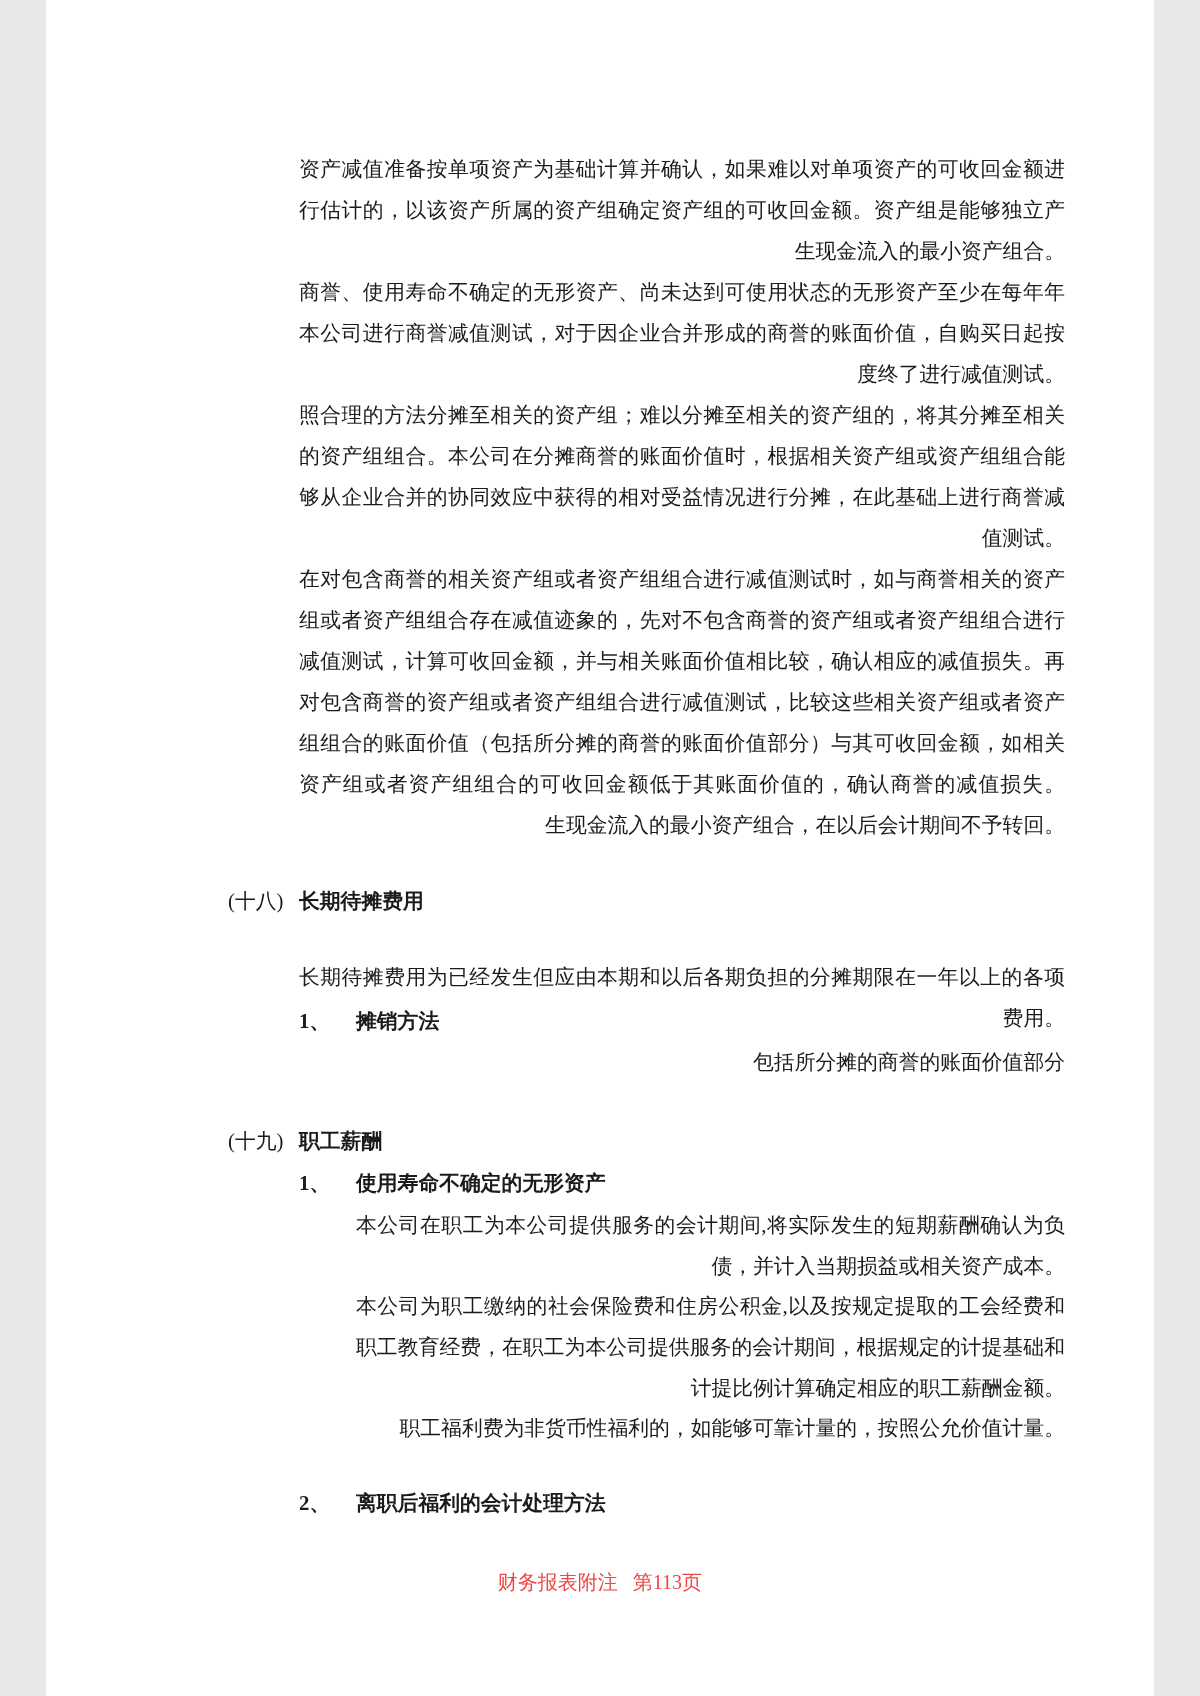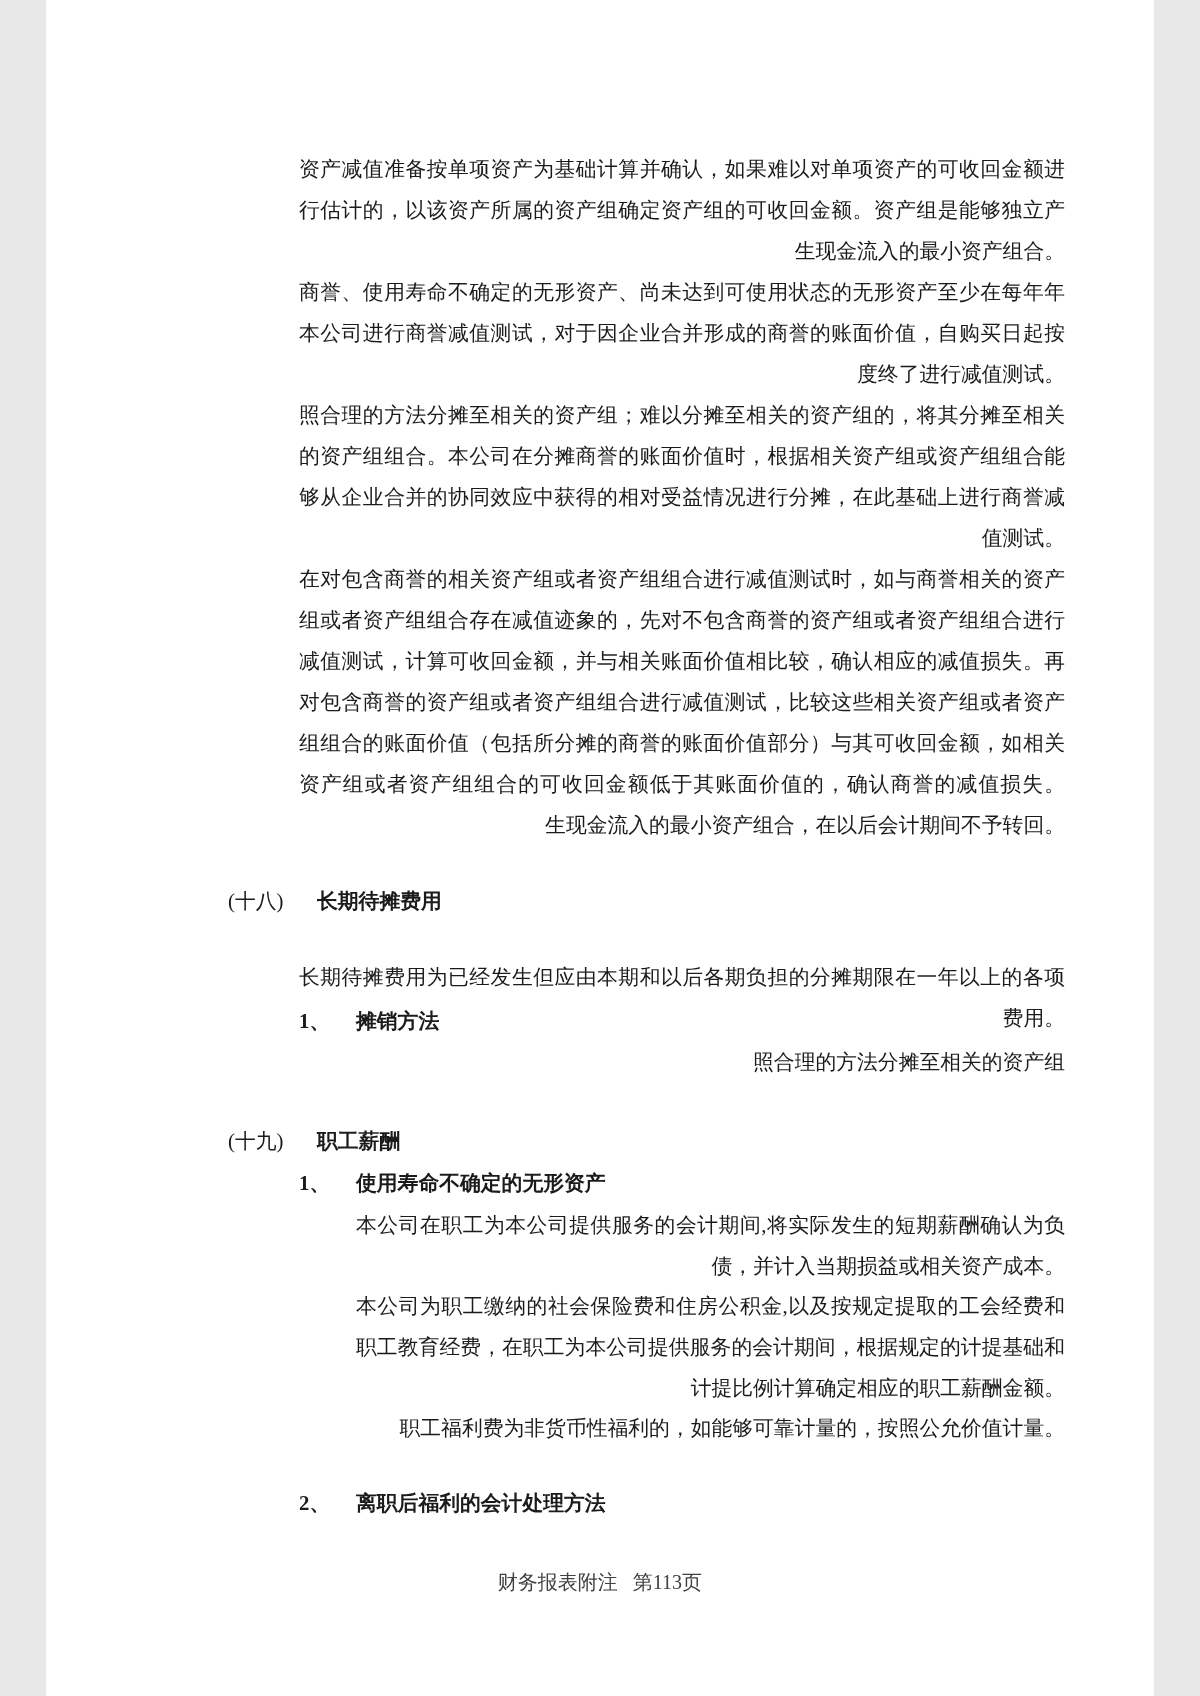--- a/index.html
+++ b/index.html
@@ -27,34 +27,34 @@
   
   .f{text-align:justify;text-align-last:justify;}
   
   .l{text-align:right;}
   .sec-head{
     position:absolute;left:182px;
     font-size:20.8px;line-height:41px;
     white-space:nowrap;
   }
   .sec-label{display:inline-block;width:71px;font-weight:400;}
-  .sec-title{font-weight:700;margin-left:18px;}
+  .sec-title{font-weight:700;}
   .item-row{
     position:absolute;left:253px;
     font-size:20.8px;line-height:41px;
     white-space:nowrap;
   }
   .item-num{display:inline-block;width:57px;font-weight:700;}
   .item-title{font-weight:700;}
   .page-footer{
     position:absolute;top:1566px;left:0;width:100%;
     text-align:center;
     font-size:20px;line-height:32px;
     word-spacing:10px;
-    color:#404040;
+    color:#ef4444;
   }
 </style>
 </head>
 <body>
 
 <div class="page">
 
   <div class="abs lvl1" style="top:148px">
     <span class="ln f">资产减值准备按单项资产为基础计算并确认，如果难以对单项资产的可收回金额进</span>
     <span class="ln f">行估计的，以该资产所属的资产组确定资产组的可收回金额。资产组是能够独立产</span>
@@ -82,21 +82,21 @@
   <div class="abs lvl1" style="top:956px">
     <span class="ln f">长期待摊费用为已经发生但应由本期和以后各期负担的分摊期限在一年以上的各项</span>
     <span class="ln l">费用。</span>
   </div>
 
   <div class="item-row" style="top:1000px">
     <span class="item-num">1、</span><span class="item-title">摊销方法</span>
   </div>
 
   <div class="abs lvl3" style="top:1041px">
-    <span class="ln l">照合理的方法分摊至相关的资产组</span>
+    <span class="ln l">包括所分摊的商誉的账面价值部分</span>
   </div>
 
   <div class="sec-head" style="top:1120px">
     <span class="sec-label">(十九)</span><span class="sec-title">职工薪酬</span>
   </div>
 
   <div class="item-row" style="top:1162px">
     <span class="item-num">1、</span><span class="item-title">使用寿命不确定的无形资产</span>
   </div>
 

